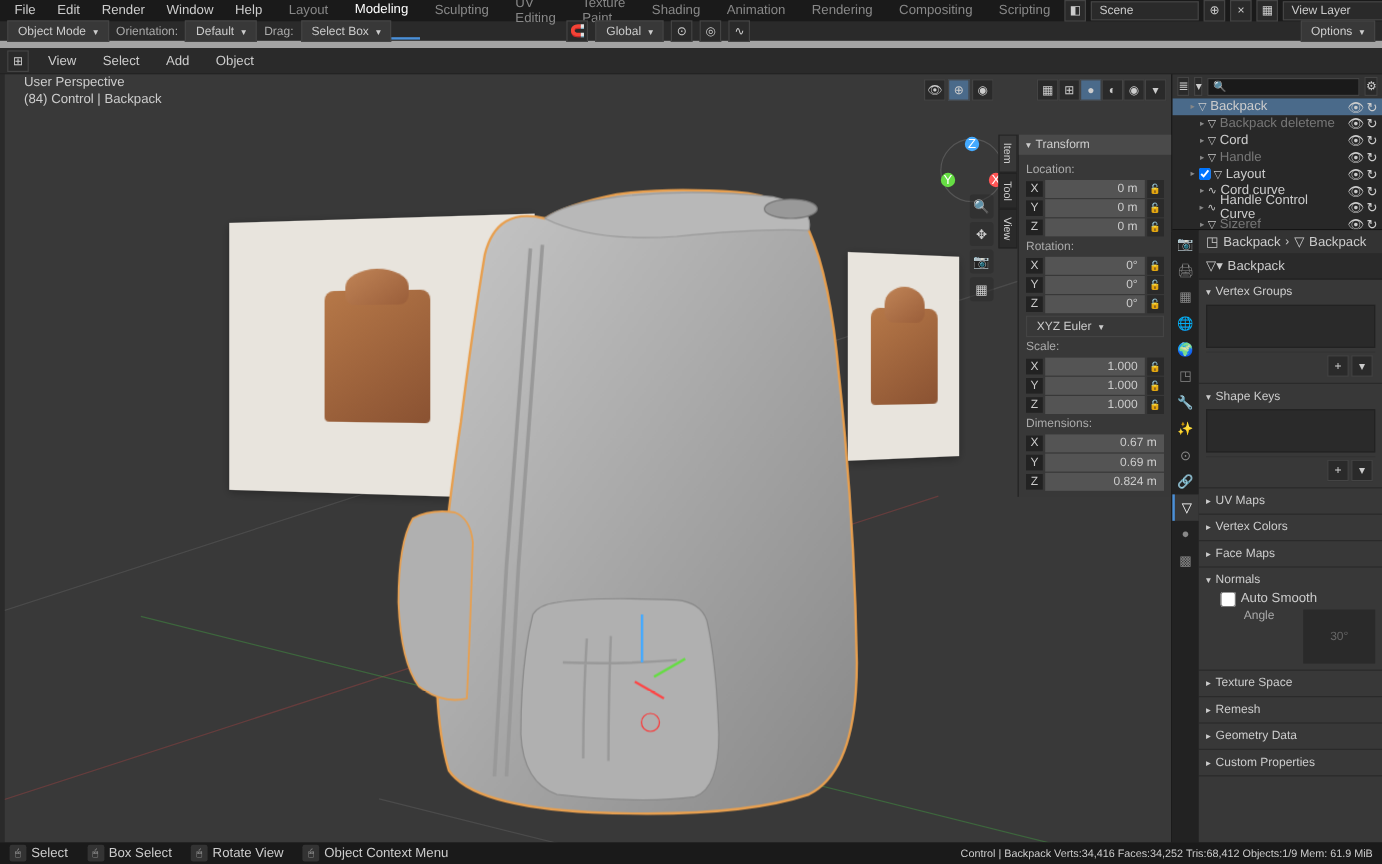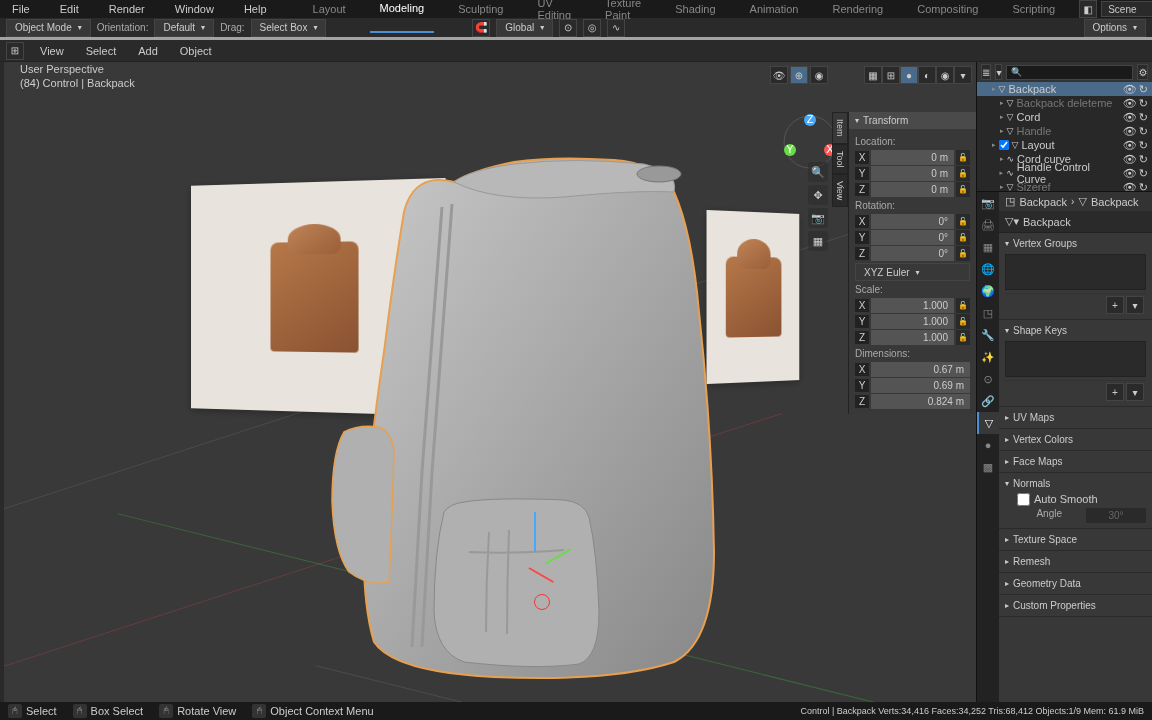--- a/index.html
+++ b/index.html
@@ -1,24 +1,24 @@
 <!DOCTYPE html>
 <html><head>
 <meta charset="utf-8">
 <style>
 *{margin:0;padding:0;box-sizing:border-box;font-family:sans-serif;font-size:11px;color:#ccc;user-select:none}
 body{width:1152px;height:720px;background:#333;overflow:hidden;position:relative}
-.topbar{height:18px;background:#1a1a1a;display:flex;align-items:center;padding:0 4px;gap:14px}
+.topbar{height:18px;background:#1a1a1a;display:flex;align-items:center;padding:0 4px;gap:2px}
 .topbar .menu{padding:2px 8px;cursor:pointer}
 .topbar .workspace{padding:17px 10px;cursor:pointer;color:#888}
 .topbar .workspace.active{color:#fff;border-bottom:2px solid #4a90d9}
 .topbar-right{margin-left:auto;display:flex;align-items:center;gap:4px}
 .topbar-right .input{background:#2a2a2a;border:1px solid #444;padding:1px 6px;width:90px;height:16px;font-size:10px}
 .icon-btn{width:18px;height:18px;background:#2a2a2a;border:1px solid #444;display:flex;align-items:center;justify-content:center;cursor:pointer;font-size:10px}
-.secondbar{height:22px;background:#2a2a2a;display:flex;align-items:center;padding:0 6px;gap:6px;border-bottom:3px solid #a3a3a3}
+.secondbar{height:22px;background:#2a2a2a;display:flex;align-items:center;padding:0 6px;gap:6px;border-bottom:6px solid #a3a3a3}
 .dropdown{background:#383838;border:1px solid #444;padding:2px 8px;height:18px;display:flex;align-items:center;gap:4px;font-size:10px}
 .dropdown::after{content:"▾";font-size:8px;margin-left:2px}
 .label{font-size:10px;color:#aaa}
 .thirdbar{height:22px;background:#2a2a2a;display:flex;align-items:center;padding:0 6px;gap:10px;border-bottom:1px solid #222}
 .thirdbar .menu{padding:2px 6px;cursor:pointer;font-size:11px}
 .main{position:absolute;top:62px;left:0;right:0;bottom:18px;display:flex}
 .toolbar-left{width:4px;background:#2a2a2a}
 .viewport{flex:1;background:#393939;position:relative;overflow:hidden}
 .viewport-info{position:absolute;top:0;left:16px;font-size:10px;color:#ddd;line-height:14px}
 .viewport-overlay-icons{position:absolute;top:4px;right:148px;display:flex;gap:2px}
@@ -59,21 +59,21 @@
 .props-breadcrumb{display:flex;align-items:center;gap:4px;padding:3px 6px;background:#333;font-size:10px}
 .props-section{padding:3px 6px;border-bottom:1px solid #2a2a2a}
 .props-section-h{display:flex;align-items:center;gap:4px;font-size:10px;padding:2px 0;cursor:pointer}
 .props-section-h::before{content:"▸";font-size:8px}
 .props-section-h.open::before{content:"▾"}
 .props-box{background:#2a2a2a;height:36px;margin:3px 0;border:1px solid #222}
 .props-box-row{display:flex;justify-content:flex-end;gap:2px;padding:2px;border-top:1px solid #333}
 .props-sub{padding-left:12px;display:flex;align-items:flex-start;gap:4px;font-size:10px;margin:2px 0}
 .props-field{display:flex;margin:2px 0}
 .props-field .fl{flex:1;text-align:right;padding-right:24px;font-size:10px;color:#aaa}
-.props-field .fv{width:60px;background:#2a2a2a;text-align:center;padding:2px 4px;font-size:10px;color:#666}
+.props-field .fv{width:60px;background:#2a2a2a;text-align:center;padding:17px 4px;font-size:10px;color:#666}
 .statusbar{position:absolute;bottom:0;left:0;right:0;height:18px;background:#1a1a1a;display:flex;align-items:center;padding:0 8px;font-size:10px;color:#999}
 .statusbar .sitem{display:flex;align-items:center;gap:4px;margin-right:16px}
 .statusbar .sicon{width:14px;height:14px;background:#333;border-radius:2px;display:flex;align-items:center;justify-content:center;font-size:8px}
 .statusbar-right{margin-left:auto;font-size:9px}
 
 .ref-img{position:absolute;background:#e8e4dd;transform:perspective(800px) rotateY(-12deg);box-shadow:0 2px 8px rgba(0,0,0,.3)}
 .ref-img.r1{left:180px;top:120px;width:260px;height:230px}
 .ref-img.r2{left:700px;top:150px;width:100px;height:170px;transform:perspective(800px) rotateY(22deg)}
 .ref-img.r3{left:890px;top:290px;width:70px;height:50px}
 .bag-ref{position:absolute;left:50%;top:50%;transform:translate(-50%,-50%);width:90px;height:110px;background:linear-gradient(145deg,#b67848,#8a5232);border-radius:8px 8px 4px 4px}

